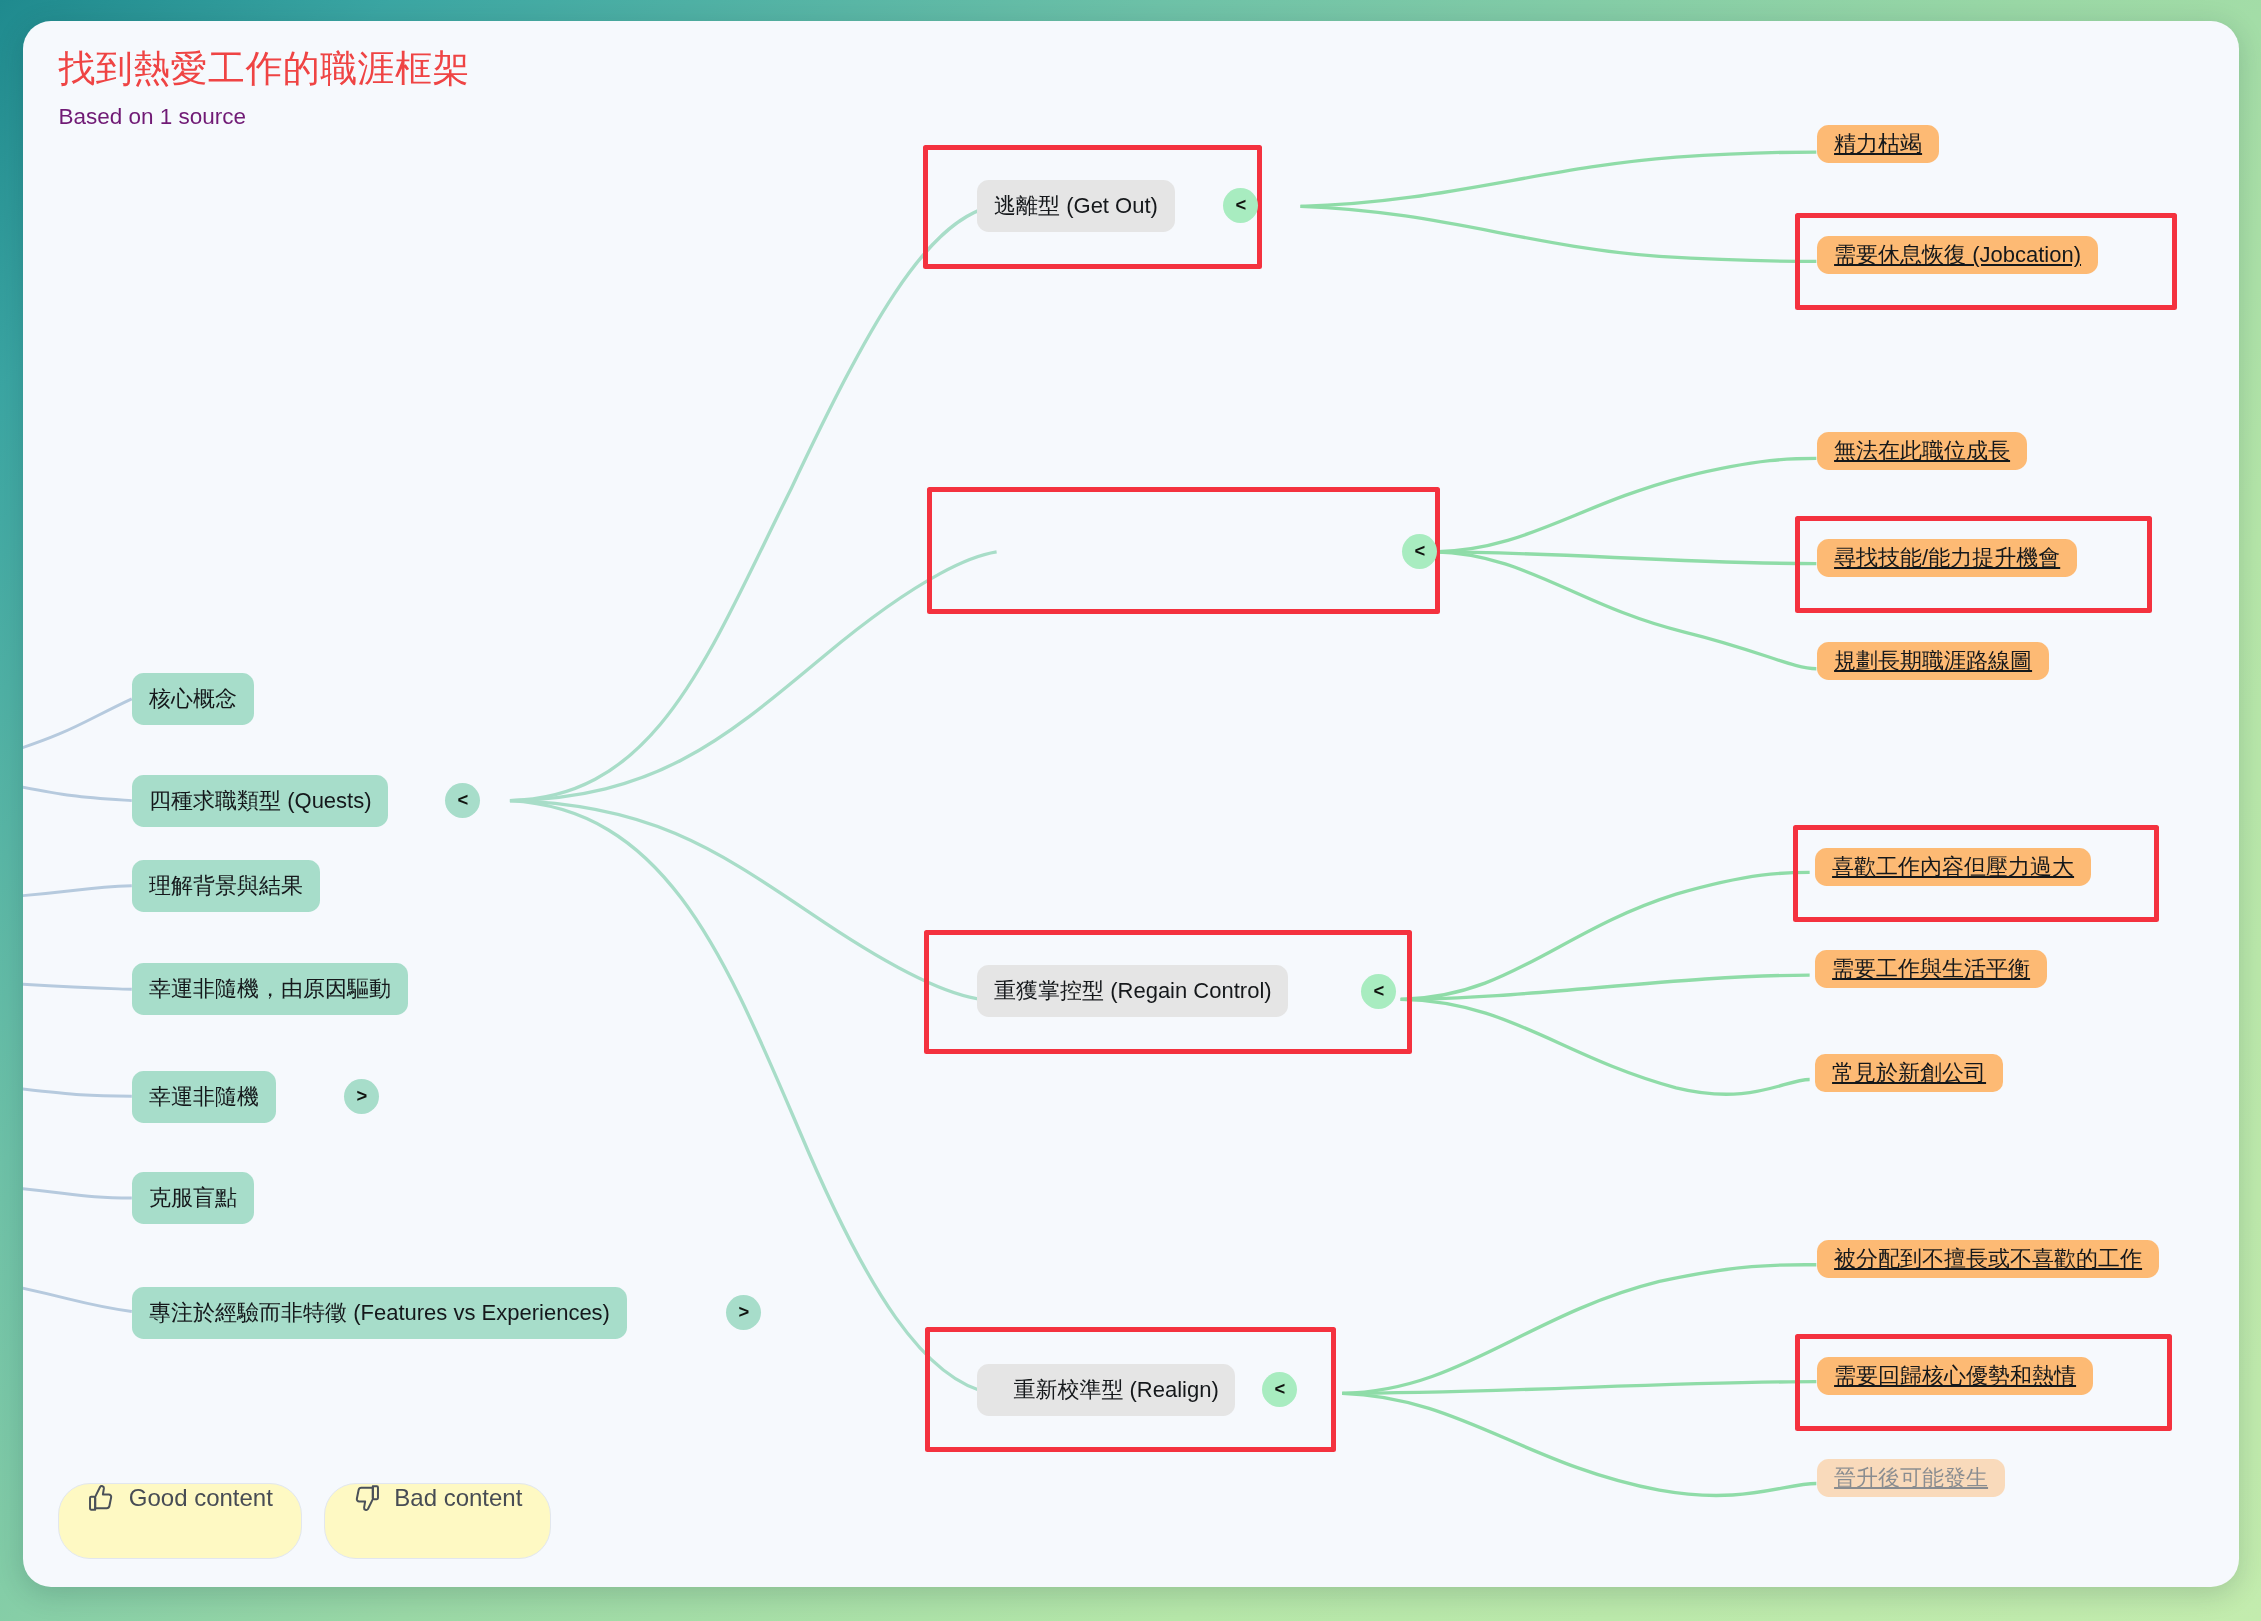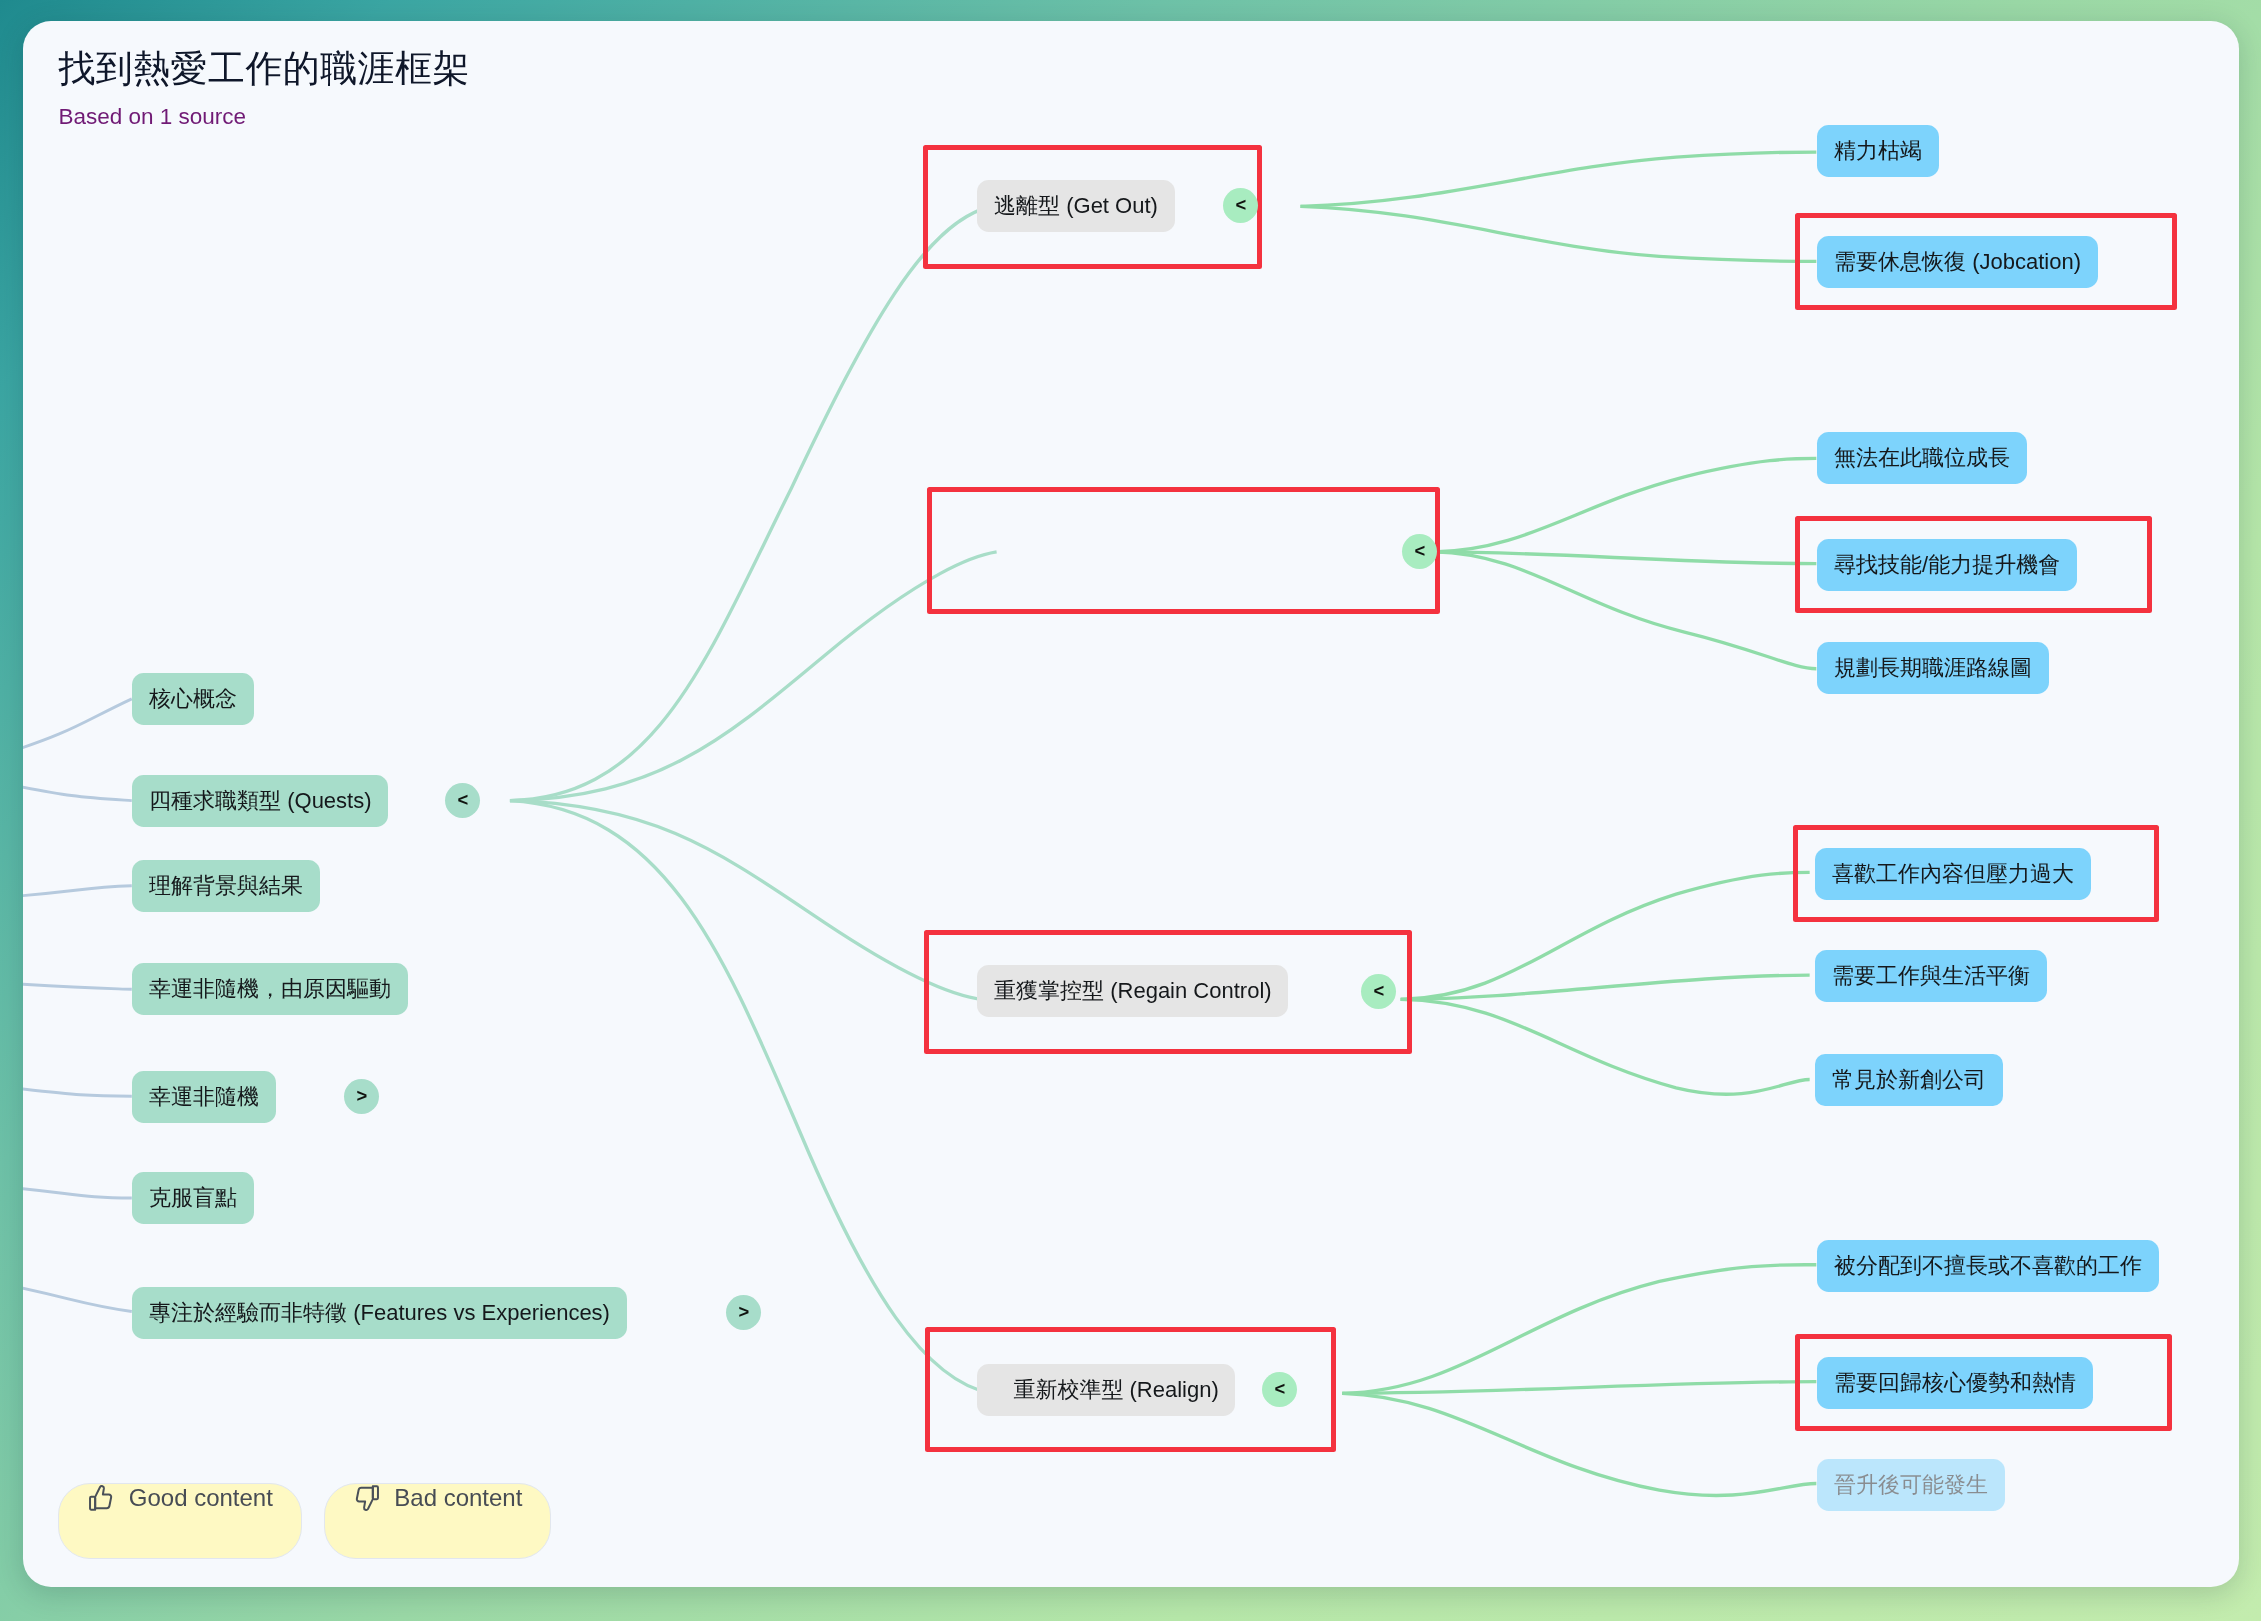--- a/index.html
+++ b/index.html
@@ -20,21 +20,21 @@
     width: 2216px; height: 1566px;
     background: #f6f9fd;
     border-radius: 28px;
     box-shadow: 0 6.7px 28px rgba(10,40,50,.18);
     overflow: hidden;
   }
 
   
   #header { position: absolute; left: 35px; top: 25px; }
   #page-title {
-    font-size: 37px; font-weight: 400; color: #0f172a;
+    font-size: 37px; font-weight: 400; color: #ef4444;
     letter-spacing: 0.4px; line-height: 1.25;
   }
   #page-subtitle {
     margin-top: 11.7px;
     font-size: 22.5px; color: #701a75; font-weight: 400;
   }
 
   
   #edges { position: absolute; left: 0; top: 0; width: 2216px; height: 1566px; }
 
@@ -44,21 +44,21 @@
     display: flex; align-items: center;
     border-radius: 11.7px;
     padding: 0 16.7px;
     font-size: 22px;
     color: #15181b;
     white-space: nowrap;
     line-height: 1;
   }
   .node.lvl1 { background: #a7ddca; height: 52px; }
   .node.lvl2 { background: #e5e5e5; height: 52px; }
-  .node.lvl3 { background: #7dd3fc; height: 52px; font-size: 22px; }
+  .node.lvl3 { background: #fdba74; height: 38px; font-size: 22px; text-decoration: underline; }
   .node.dim  { opacity: .48; }
 
   
   .toggle {
     position: absolute;
     width: 35px; height: 35px;
     border-radius: 50%;
     background: #a7ddca;
     display: flex; align-items: center; justify-content: center;
     font-size: 18.4px; font-weight: 700; color: #10130f;

